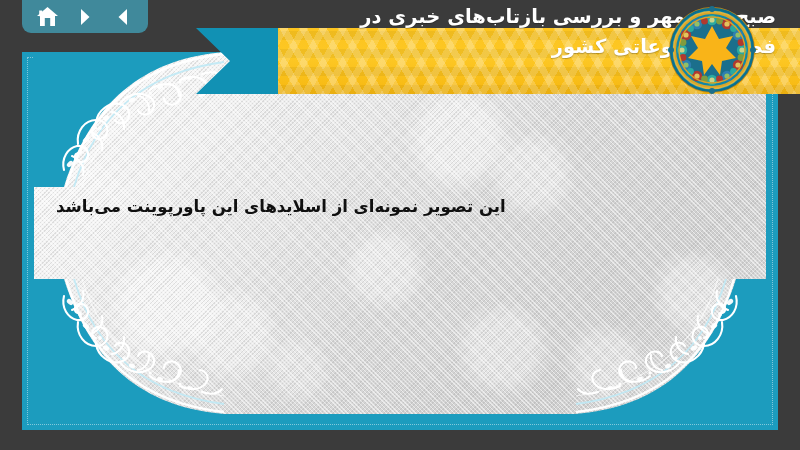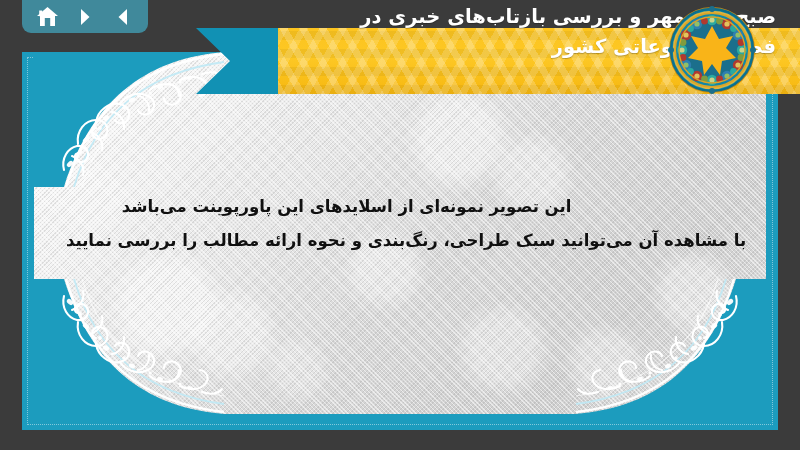--- a/index.html
+++ b/index.html
@@ -106,21 +106,21 @@
 
   
   #body-text{
     position:absolute;left:34px;top:138px;width:700px;
     direction:rtl;text-align:center;
     z-index:20;
     color:#101010;
     font-size:16.5px;line-height:34px;font-weight:bold;
   }
   #body-text .line{display:block;white-space:nowrap;}
-  #body-text .l1{text-align:center;padding-right:119px;}
+  #body-text .l1{text-align:left;padding-right:119px;}
 </style>
 </head>
 <body>
 
 <div id="stage">
 
   <div id="navbar">
     <div class="navbtn" title="Back">
       <span>
         <svg width="20" height="20" viewBox="0 0 20 20">
@@ -253,21 +253,20 @@
             <circle cx="66" cy="76" r="1.9"></circle>
           <circle cx="90" cy="56" r="1.8"></circle>
             <circle cx="116" cy="41" r="1.7"></circle>
           <circle cx="146" cy="30" r="1.6"></circle>
         </g>
       </svg>
     </div>
 
     <div id="body-text">
       <span class="line l1">این تصویر نمونه‌ای از اسلایدهای این پاورپوینت می‌باشد</span>
-      <span class="line">با مشاهده آن می‌توانید سبک طراحی، رنگ‌بندی و نحوه ارائه مطالب را بررسی نمایید</span>
     </div>
 
   </div>
 
   <div id="banner">
     <div id="banner-tail"></div>
     <div id="banner-body"></div>
   </div>
 
   <div id="title-text">تحلیل جنجال‌های رسانه‌ای در روزنامه‌های

